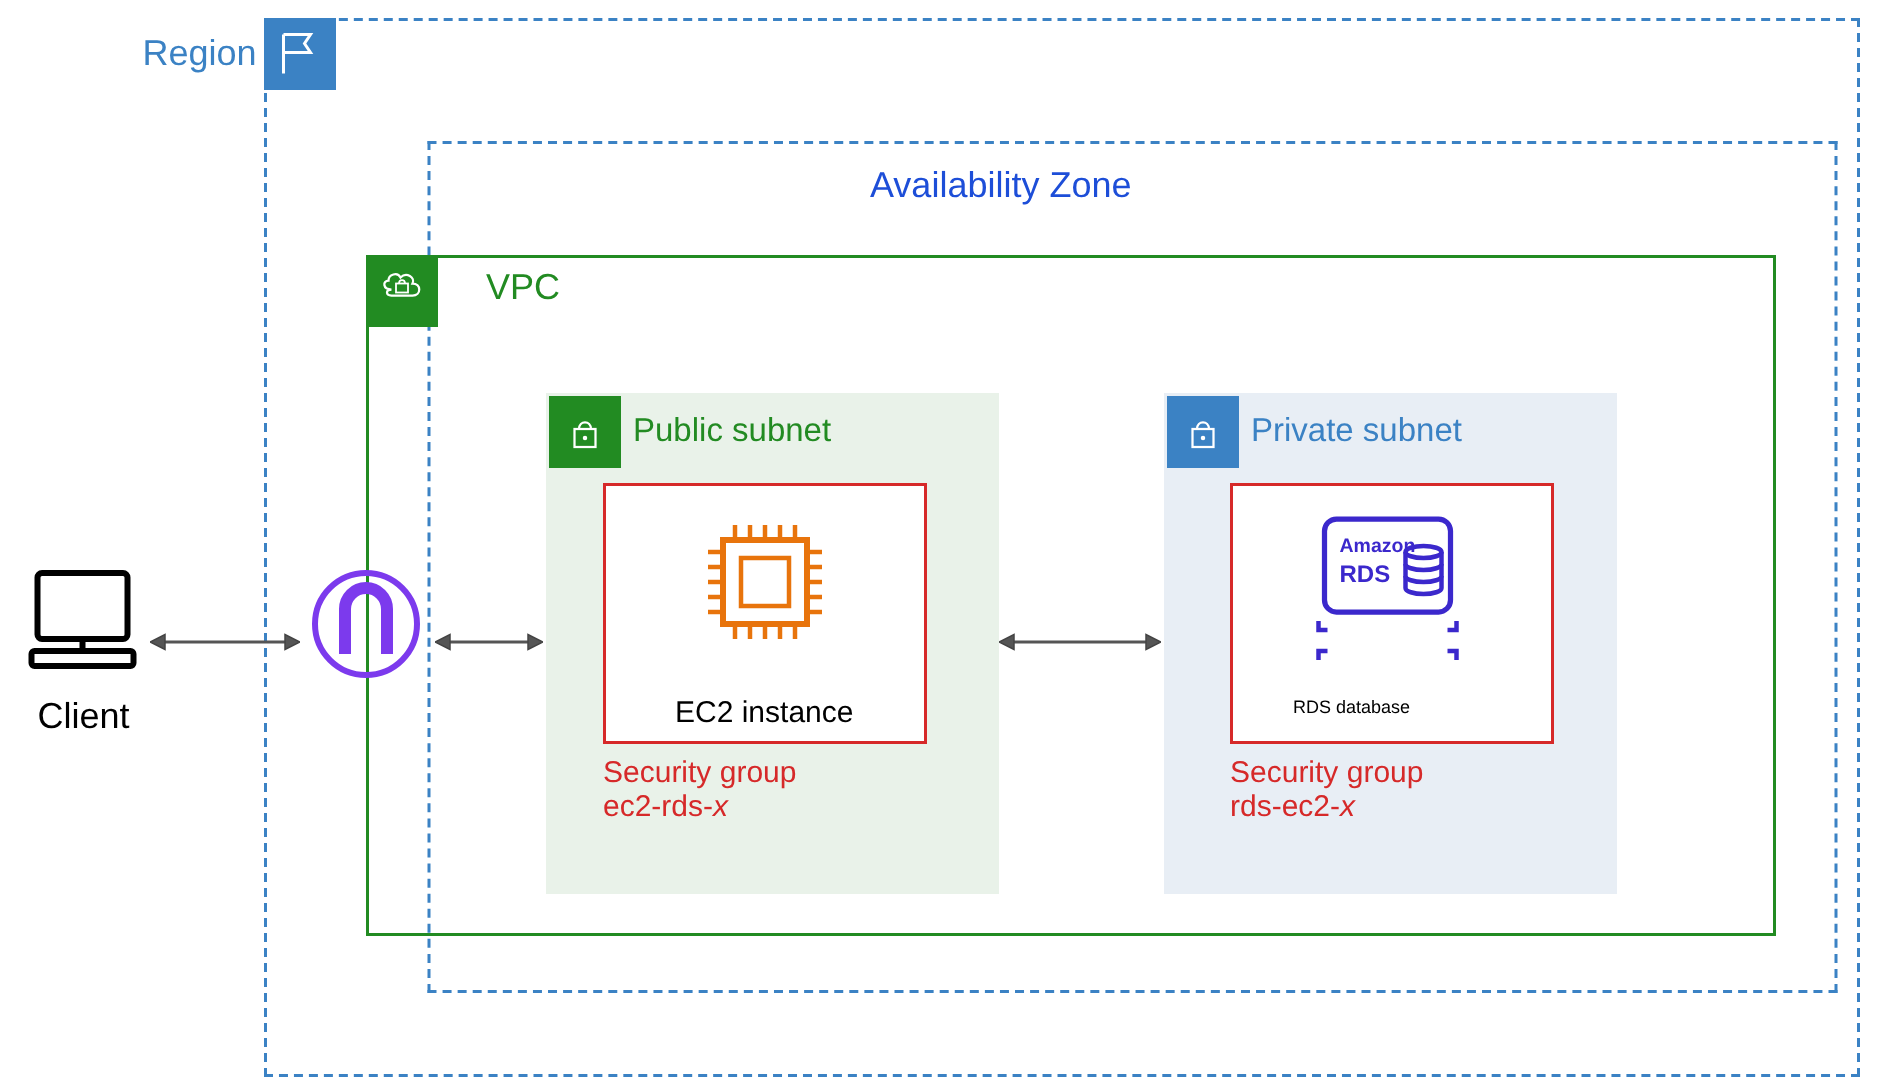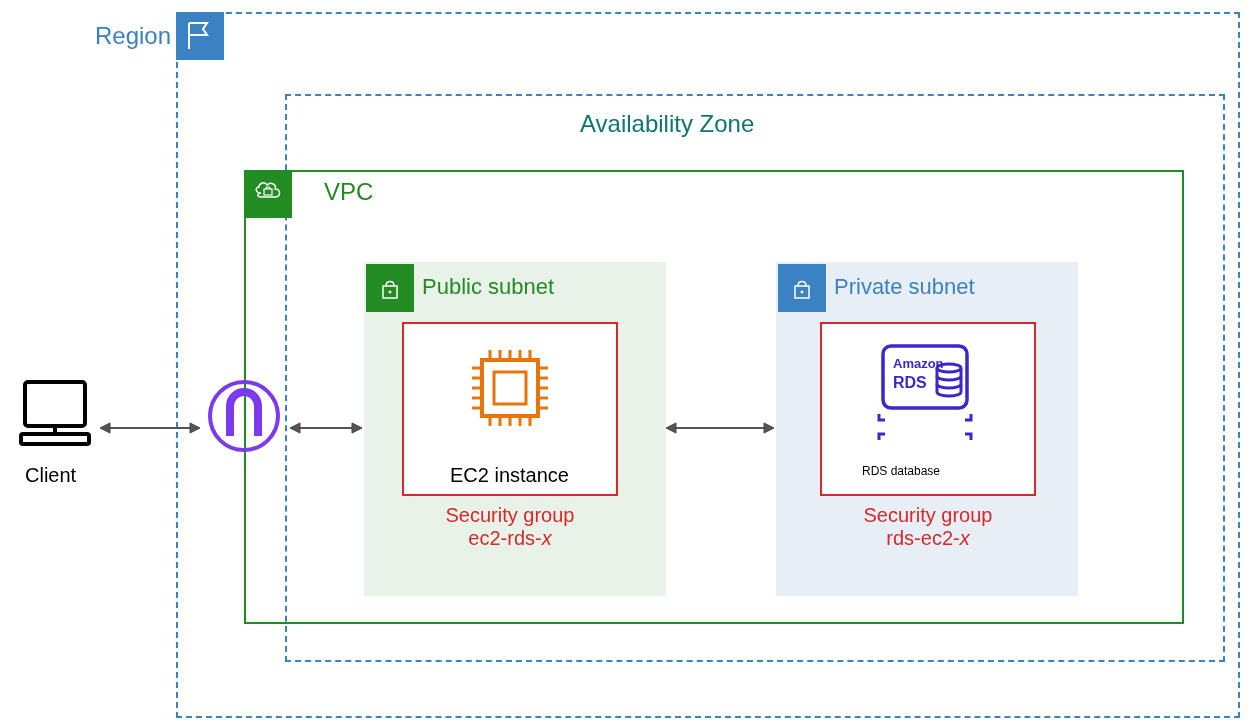--- a/index.html
+++ b/index.html
@@ -6,21 +6,21 @@
 body { font-family: Arial, Helvetica, sans-serif; background: white; position: relative; width: 1254px; height: 728px; }
 .diagram { position: relative; width: 100%; height: 100%; }
 
 
 .region-box { position: absolute; left: 176px; top: 12px; width: 1064px; height: 706px; border: 2px dashed #3b82c4; }
 .region-icon { position: absolute; left: -2px; top: -2px; width: 48px; height: 48px; background: #3b82c4; display: flex; align-items: center; justify-content: center; }
 .region-label { position: absolute; left: 95px; top: 22px; color: #3b82c4; font-size: 24px; }
 
 
 .az-box { position: absolute; left: 285px; top: 94px; width: 940px; height: 568px; border: 2px dashed #3b82c4; }
-.az-label { position: absolute; left: 580px; top: 110px; color: #0f766e; font-size: 24px; }
+.az-label { position: absolute; left: 580px; top: 110px; color: #1d4ed8; font-size: 24px; }
 
 
 .vpc-box { position: absolute; left: 244px; top: 170px; width: 940px; height: 454px; border: 2px solid #228b22; }
 .vpc-icon { position: absolute; left: -2px; top: -2px; width: 48px; height: 48px; background: #228b22; display: flex; align-items: center; justify-content: center; }
 .vpc-label { position: absolute; left: 80px; top: 178px; color: #228b22; font-size: 24px; text-align: right; }
 
 
 .public-subnet { position: absolute; left: 364px; top: 262px; width: 302px; height: 334px; background: #e9f2e9; border: 2px solid #e9f2e9; }
 .public-subnet-icon { position: absolute; left: 0; top: 0; width: 48px; height: 48px; background: #228b22; display: flex; align-items: center; justify-content: center; }
 .public-subnet-label { position: absolute; left: 56px; top: 10px; color: #228b22; font-size: 22px; }
@@ -37,28 +37,28 @@
 
 
 .ec2-icon { position: absolute; left: 460px; top: 338px; width: 100px; height: 100px; }
 .ec2-label { position: absolute; left: 450px; top: 464px; font-size: 20px; color: #000; }
 
 
 .rds-icon { position: absolute; left: 875px; top: 338px; width: 100px; height: 108px; }
 .rds-label { position: absolute; left: 862px; top: 464px; font-size: 12px; color: #000; }
 
 
-.sg-label { position: absolute; color: #d62929; font-size: 20px; text-align: center; width: 216px; }
+.sg-label { position: absolute; color: #d62929; font-size: 20px; text-align: left; width: 216px; }
 .sg-label-pub { left: 402px; top: 504px; }
 .sg-label-priv { left: 820px; top: 504px; }
 .sg-label .italic { font-style: italic; }
 
 
 .client-icon { position: absolute; left: 15px; top: 374px; width: 80px; height: 80px; }
-.client-label { position: absolute; left: 25px; top: 464px; font-size: 20px; color: #000; }
+.client-label { position: absolute; left: 25px; top: 464px; font-size: 24px; color: #000; }
 
 
 .igw-icon { position: absolute; left: 206px; top: 378px; width: 76px; height: 76px; }
 .igw-label { position: absolute; left: 200px; top: 464px; font-size: 20px; color: #000; text-align: center; width: 90px; }
 
 
 .arrow { position: absolute; stroke: #444; fill: #444; }
 .arrow-1 { left: 100px; top: 422px; width: 100px; height: 12px; }
 .arrow-2 { left: 290px; top: 422px; width: 72px; height: 12px; }
 .arrow-3 { left: 666px; top: 422px; width: 108px; height: 12px; }

